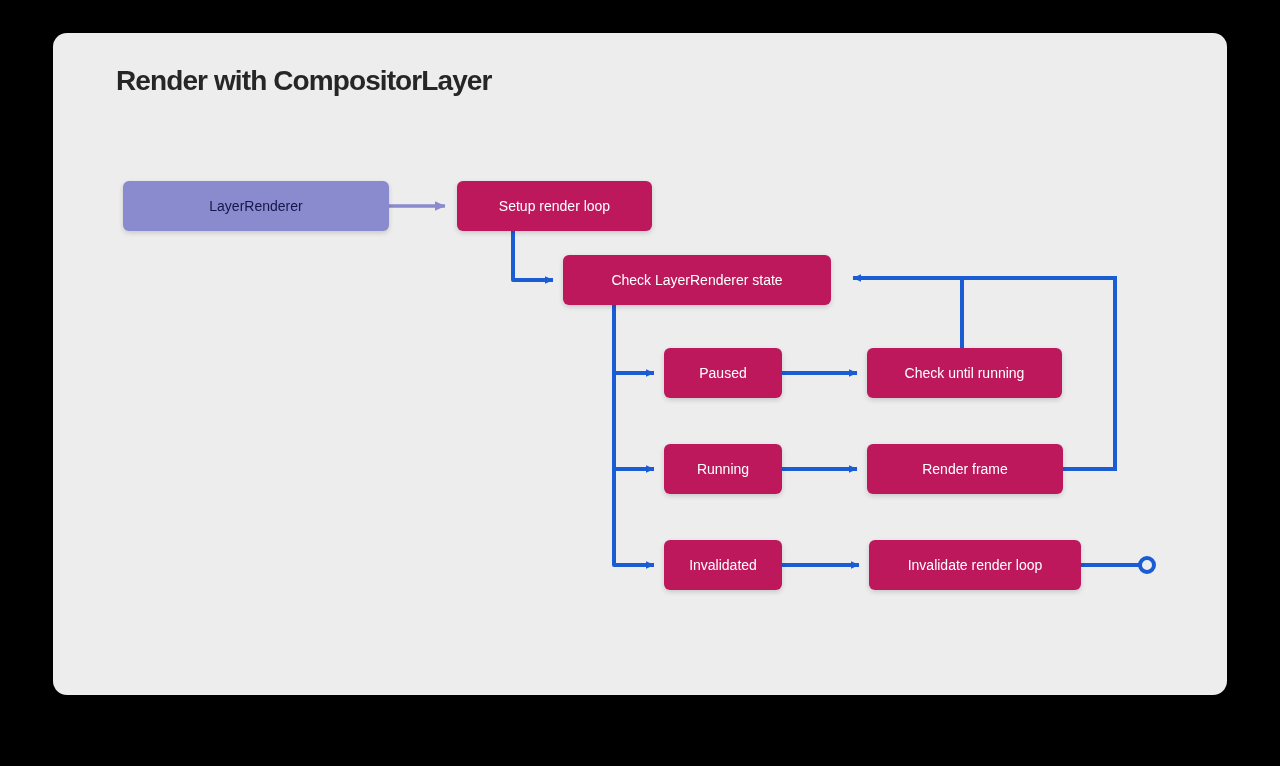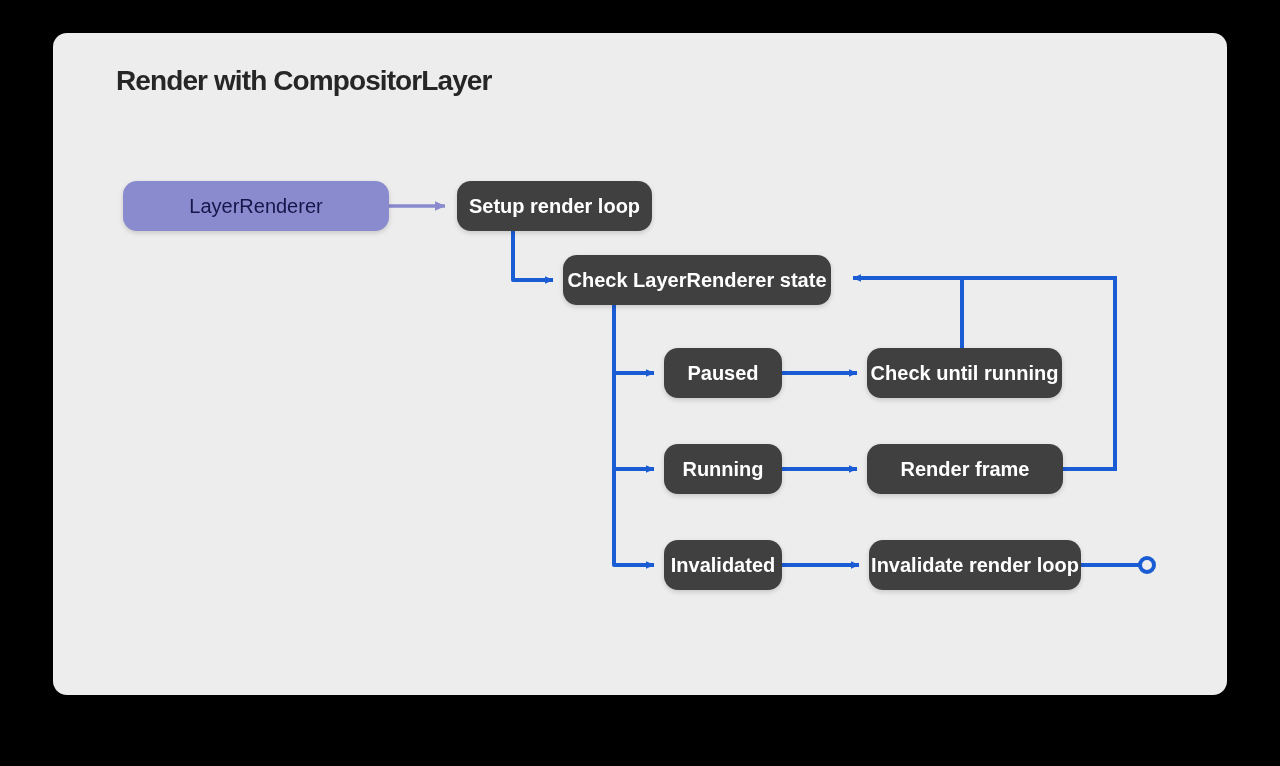--- a/index.html
+++ b/index.html
@@ -60,33 +60,32 @@
     height: 662px;
     pointer-events: none;
   }
 
   .node {
     position: absolute;
     box-sizing: border-box;
     display: flex;
     align-items: center;
     justify-content: center;
-    border-radius: 14px;
+    border-radius: 6px;
     font-family: "Liberation Sans", sans-serif;
-    font-size: 20px;
+    font-size: 14px;
     line-height: 1;
     color: #ffffff;
     white-space: nowrap;
     box-shadow: 0 2px 5px rgba(0, 0, 0, 0.16);
   }
 
   .node.blue {
-    background: #404040;
+    background: #be185d;
     color: #ffffff;
-    font-weight: bold;
   }
 
   .node.purple {
     background: #8a8ace;
     color: #16164b;
   }
 </style>
 </head>
 <body>
 

